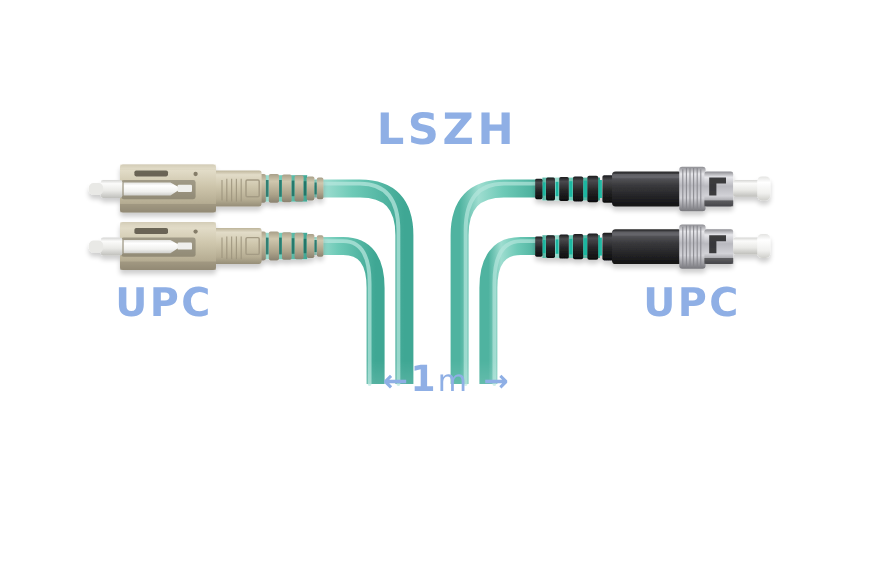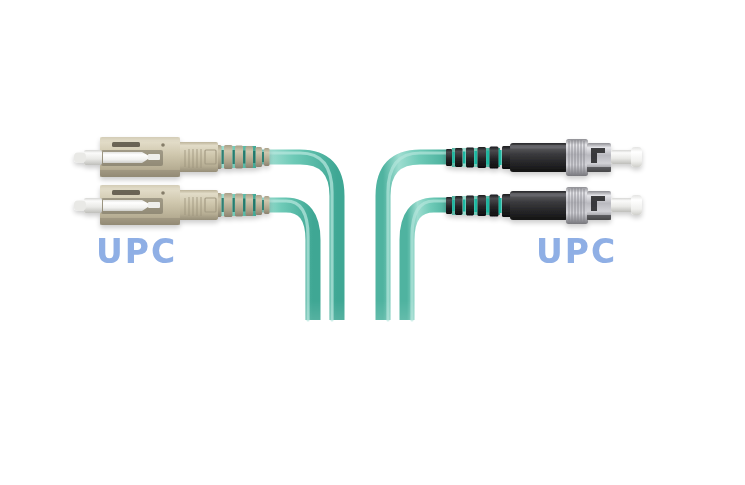--- a/index.html
+++ b/index.html
@@ -347,19 +347,24 @@
 
       <rect x="587" y="191" width="24" height="29" rx="2" fill="url(#metal)"></rect>
       <path d="M 591 196 h 14 v 5 h -8 v 10 h -6 z" fill="#2a2a2c" opacity="0.9"></path>
       <rect x="587" y="215" width="24" height="5" fill="#1f1f21" opacity="0.55"></rect>
 
       <rect x="611" y="198" width="22" height="14" rx="2" fill="url(#ferrule)"></rect>
       <rect x="631" y="195" width="11" height="20" rx="4" fill="url(#ferruleWhite)"></rect>
     </g>
   </svg>
 
+  <div class="annot" id="label-lszh">LSZH</div>
 
   <div class="annot" id="label-upc-left">UPC</div>
 
   <div class="annot" id="label-upc-right">UPC</div>
 
+  <div class="annot" id="label-length">
+    <span class="arrow">←</span><span class="num">1</span><span class="unit">m</span>
+    <span class="arrow">→</span>
+  </div>
 
 </div>
 
 </body></html>

